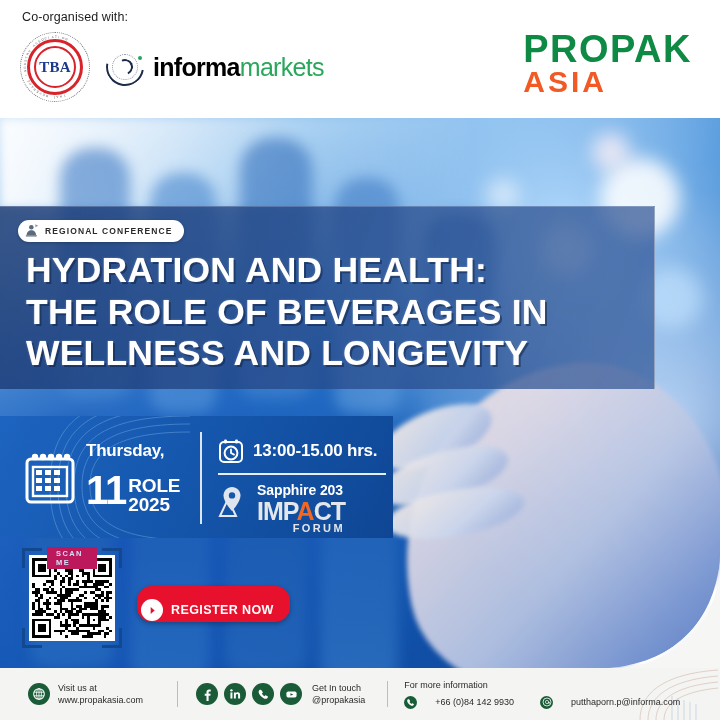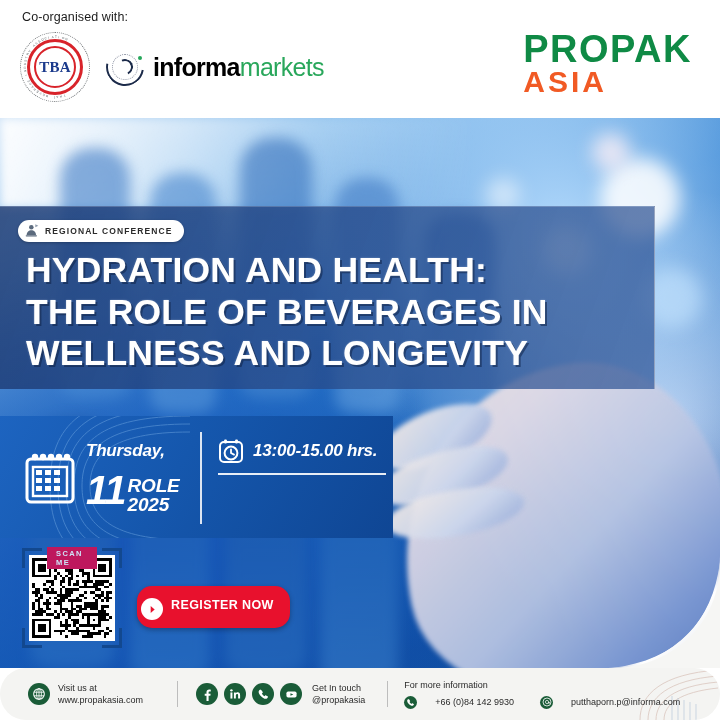--- a/index.html
+++ b/index.html
@@ -138,35 +138,35 @@
   .hero-title div { white-space:nowrap; }
 
   
   .info-panel {
     position:absolute; left:0; top:416px; width:393px; height:122px; z-index:12;
     background:linear-gradient(120deg,#1d64c0 0%, #1557ad 45%, #0f4694 100%);
     overflow:hidden;
   }
   .info-lines { position:absolute; left:-60px; top:-30px; width:260px; height:200px; opacity:.5; }
 
-  .date-block { position:absolute; left:22px; top:26px; display:flex; align-items:center; gap:8px;font-style:italic; }
+  .date-block { position:absolute; left:22px; top:26px; display:flex; align-items:center; gap:8px; }
   .cal-icon { width:56px; height:56px; flex:none; }
   .date-text { color:#fff; line-height:1; }
   .date-weekday { font-size:17px; font-weight:bold; letter-spacing:-.2px; }
   .date-main { display:flex; align-items:flex-start; gap:2px; margin-top:15px; }
   .date-day { font-size:40px; font-weight:bold; line-height:.82; letter-spacing:-1px; }
   .date-my { display:flex; flex-direction:column; line-height:1; padding-top:2px; }
   .date-month { font-size:19px; font-weight:bold; letter-spacing:-.2px; }
   .date-year { font-size:19px; font-weight:bold; letter-spacing:-.2px; }
 
   .vdivider {
     position:absolute; left:200px; top:16px; width:2px; height:92px;
     background:rgba(255,255,255,.85);
   }
-  .time-row { position:absolute; left:218px; top:22px; display:flex; align-items:center; gap:9px;font-style:italic; }
+  .time-row { position:absolute; left:218px; top:22px; display:flex; align-items:center; gap:9px; }
   .clock-icon { width:26px; height:26px; }
   .time-text { color:#fff; font-size:17px; font-weight:bold; letter-spacing:-.2px; }
   .hdivider {
     position:absolute; left:218px; top:57px; width:168px; height:2px;
     background:rgba(255,255,255,.9);
   }
   .venue-row { position:absolute; left:214px; top:66px; display:flex; align-items:flex-start; gap:7px; }
   .pin-icon { width:36px; height:36px; margin-top:2px; }
   .venue-text { color:#fff; }
   .venue-name { font-size:14px; font-weight:bold; letter-spacing:-.1px; }
@@ -188,34 +188,34 @@
     letter-spacing:1.4px; padding:2px 9px; z-index:3;
   }
   .qr-code {
     position:absolute; left:7px; top:7px; width:86px; height:86px;
     background:#fff; padding:3px; z-index:2;
   }
   .qr-code svg { display:block; width:100%; height:100%; }
 
   .cta-btn {
     position:absolute; left:137px; top:586px; z-index:12;
-    height:42px; background:#e8112d; border-radius:15px;
-    display:flex; align-items:flex-start; gap:8px; padding:12px 16px 0 4px;
+    height:36px; background:#e8112d; border-radius:15px;
+    display:flex; align-items:center; gap:8px; padding:12px 16px 0 4px;
     box-shadow:0 2px 5px rgba(0,0,0,.3); cursor:pointer;
   }
   .cta-arrow {
     width:22px; height:22px; border-radius:50%; background:#fff;
     display:flex; align-items:center; justify-content:center; flex:none;
   }
   .cta-label { color:#fff; font-size:12.5px; font-weight:bold; letter-spacing:.4px; }
 
   
   .footer {
     position:absolute; left:0; bottom:0; width:720px; height:52px;
-    background:#f4f4f2; z-index:20; overflow:hidden;border-radius:26px;
+    background:#f4f4f2; z-index:20; overflow:hidden;
   }
   .footer-inner { position:relative; height:100%; display:flex; align-items:center; }
   .f-group { display:flex; align-items:center; gap:8px; }
   .f-icon-circle {
     width:22px; height:22px; border-radius:50%; background:#1a5c38;
     display:flex; align-items:center; justify-content:center; flex:none;
   }
   .f-text { font-size:9px; color:#2a2a2a; line-height:1.35; }
   .f-sep { width:1px; height:26px; background:#bdbdbd; }
   .social-row { display:flex; gap:6px; }
@@ -402,20 +402,36 @@
         <circle cx="13" cy="15" r="6.4" fill="none" stroke="#fff" stroke-width="2"></circle>
         <path d="M13 11.5 L13 15 L16 16.6" stroke="#fff" stroke-width="1.8" fill="none" stroke-linecap="round"></path>
         <rect x="6" y="1.5" width="3" height="4" rx="1.2" fill="#fff"></rect>
         <rect x="17" y="1.5" width="3" height="4" rx="1.2" fill="#fff"></rect>
       </svg>
       <span class="time-text">13:00-15.00 hrs.</span>
     </div>
 
     <div class="hdivider"></div>
 
+    <div class="venue-row">
+      <svg class="pin-icon" viewBox="0 0 36 36">
+        <path d="M6 32 L14 15 L22 32 Z" fill="none" stroke="#e6eaf0" stroke-width="2"></path>
+        <path d="M18 3 C13.3 3 9.5 6.8 9.5 11.5 C9.5 18 18 27 18 27 C18 27 26.5 18 26.5 11.5 C26.5 6.8 22.7 3 18 3 Z" fill="#dfe5ec"></path>
+        <circle cx="18" cy="11.4" r="3.2" fill="#1557ad"></circle>
+      </svg>
+      <div class="venue-text">
+        <div class="venue-name">Sapphire 203</div>
+        <div class="impact-logo">
+          <div class="impact-word">
+            <span>IMP</span><span class="a">A</span><span>CT</span>
+          </div>
+          <div class="impact-forum">FORUM</div>
+        </div>
+      </div>
+    </div>
   </div>
 
   <div class="qr-wrap">
     <div class="qr-corner qr-tl"></div>
     <div class="qr-corner qr-tr"></div>
     <div class="qr-corner qr-bl"></div>
     <div class="qr-corner qr-br"></div>
     <div class="scan-me">SCAN ME</div>
     <div class="qr-code">
       <svg viewBox="0 0 29 29" shape-rendering="crispEdges" id="qrSvg">

